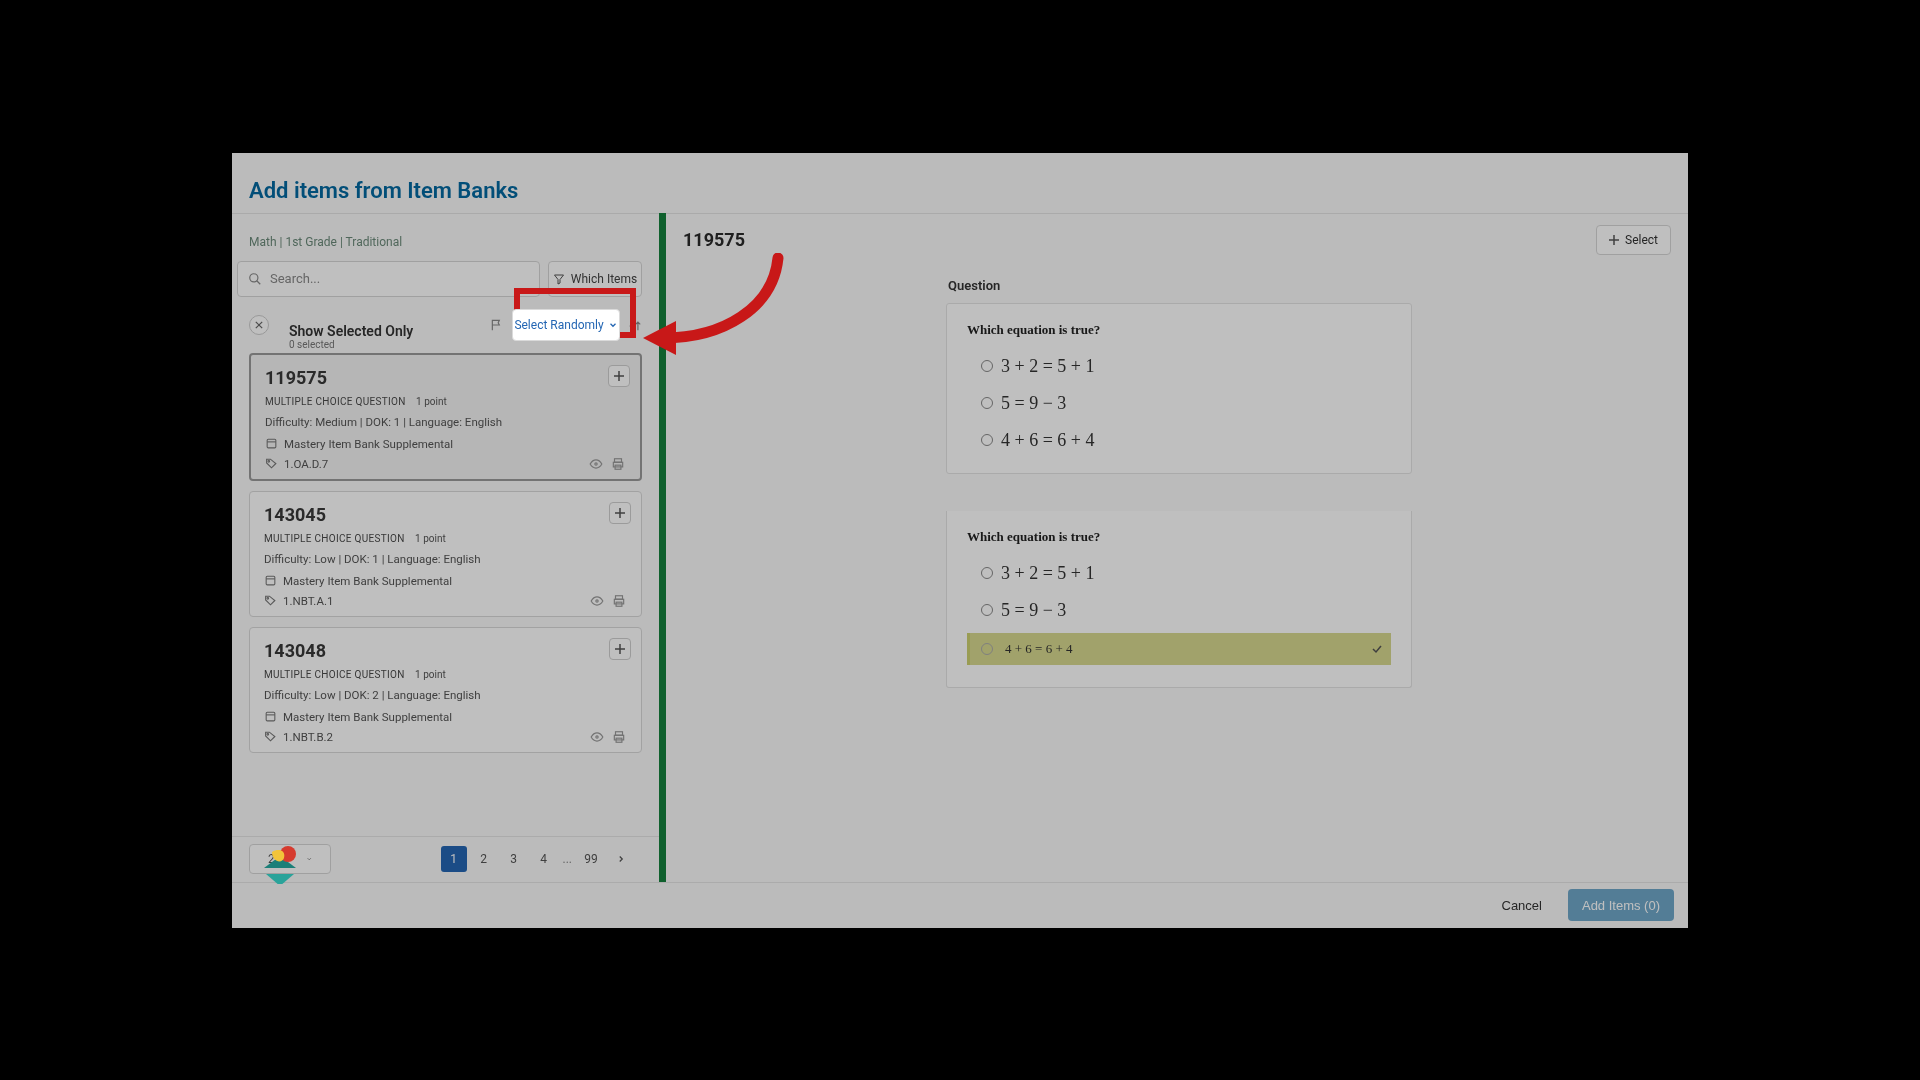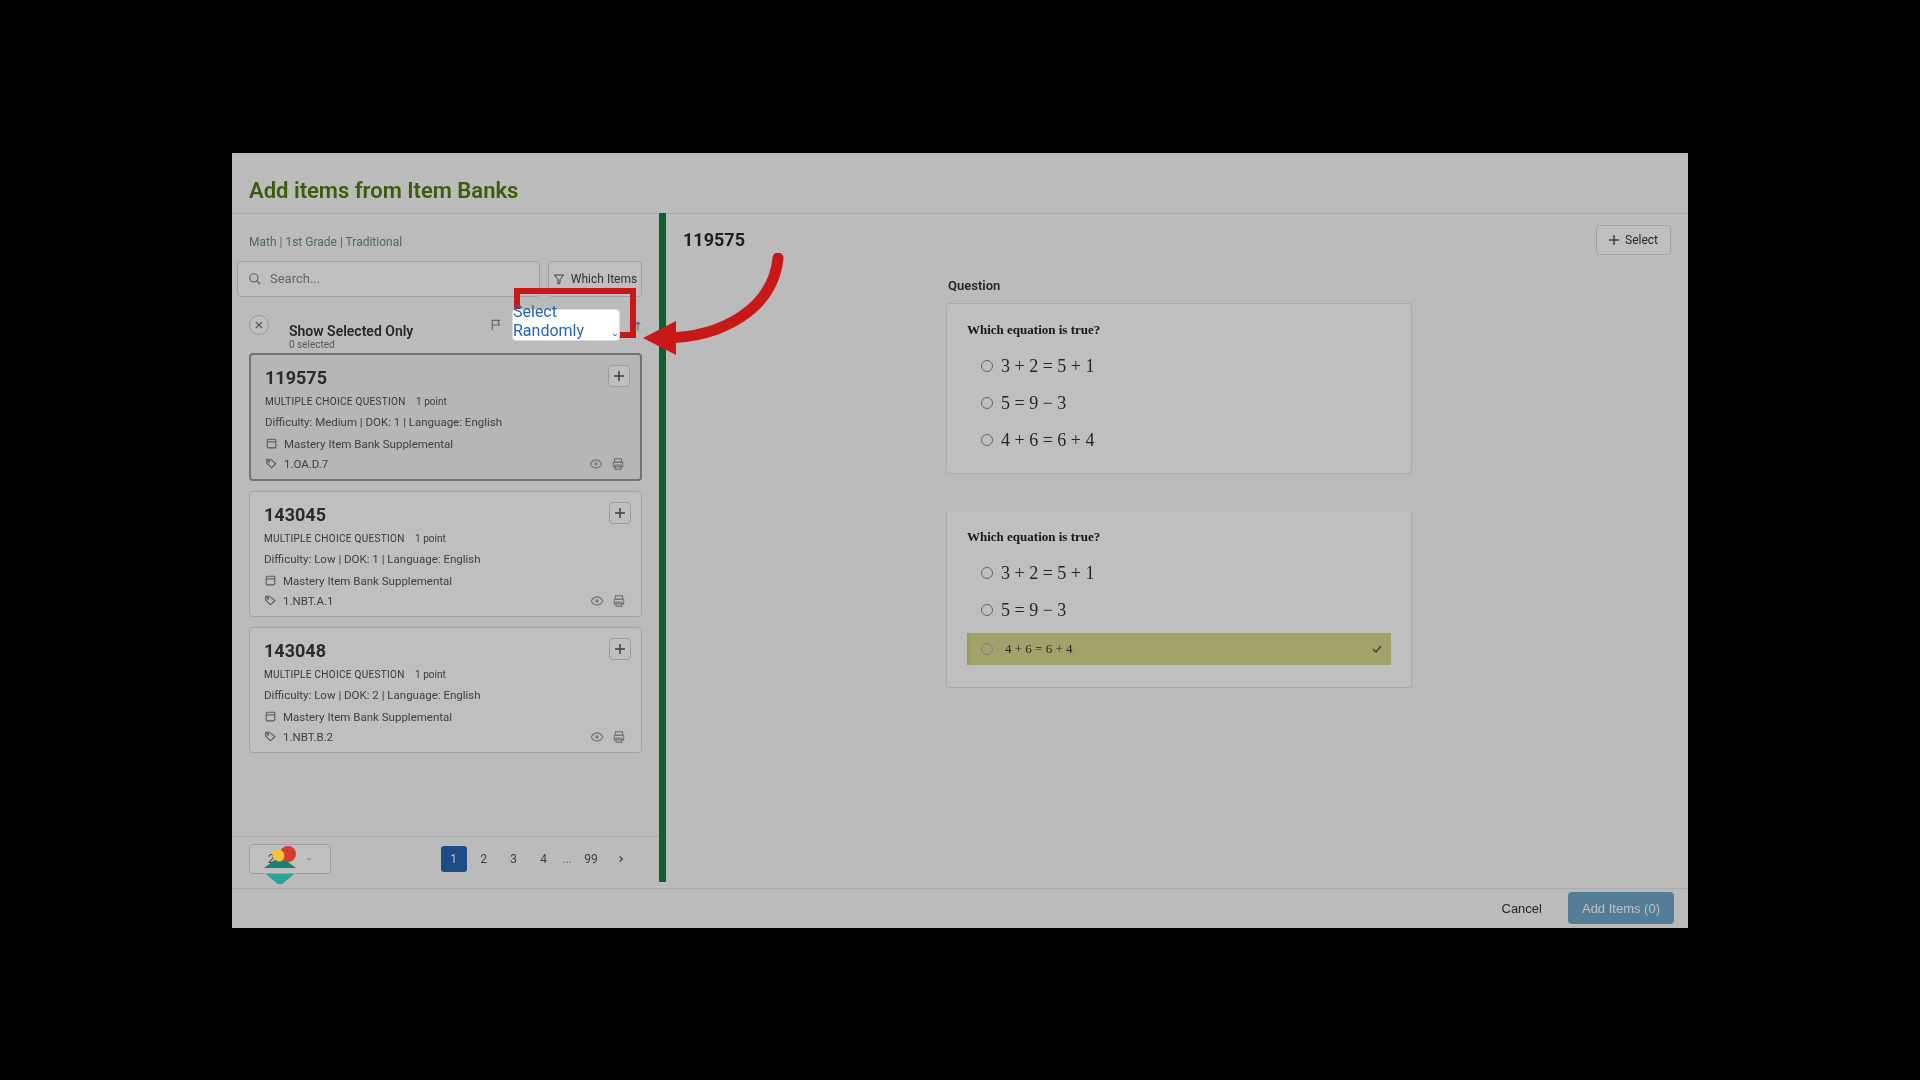--- a/index.html
+++ b/index.html
@@ -2,37 +2,37 @@
 <html><head>
 <meta charset="utf-8">
 <style>
   * { box-sizing: border-box; margin: 0; padding: 0; }
   html, body { width: 1920px; height: 1080px; font-family: -apple-system, "Segoe UI", Roboto, "Helvetica Neue", Arial, sans-serif; }
   body { background: #000; display: flex; align-items: center; justify-content: center; }
   .stage { width: 1456px; height: 775px; background: #fafafa; position: relative; overflow: hidden; }
   
   .dim { position: absolute; inset: 0; background: rgba(0,0,0,0.25); pointer-events: none; z-index: 50; }
   
-  .page-title { position: absolute; top: 25px; left: 17px; font-size: 22px; font-weight: 600; color: #4d7c0f; text-align: right; }
+  .page-title { position: absolute; top: 25px; left: 17px; font-size: 22px; font-weight: 600; color: #0369a1; text-align: right; }
   .hr1 { position: absolute; top: 60px; left: 0; right: 0; height: 1px; background: #e3e3e3; }
   
   .leftcol { position: absolute; top: 60px; left: 0; width: 434px; bottom: 46px; border-right: 7px solid #15803d; }
   .breadcrumb { position: absolute; top: 22px; left: 17px; font-size: 12px; color: #6b8a7a; }
   .search-row { position: absolute; top: 48px; left: 5px; right: 17px; display: flex; gap: 8px; }
   .search-box { flex: 1; height: 36px; border: 1px solid #d6d6d6; border-radius: 4px; background: #fff; display: flex; align-items: center; padding: 0 10px; color: #888; font-size: 13px; }
   .search-icon { width: 14px; height: 14px; margin-right: 8px; flex: 0 0 14px; }
   .filter-btn { width: 94px; height: 36px; border: 1px solid #d6d6d6; border-radius: 4px; background: #fff; display: flex; align-items: center; justify-content: center; font-size: 12px; color: #444; gap: 6px; }
   .funnel-icon { width: 12px; height: 12px; }
   .sel-row { position: absolute; top: 94px; left: 17px; right: 17px; height: 36px; display: flex; align-items: center; }
   .clear-sel { width: 20px; height: 20px; border: 1px solid #ccc; border-radius: 50%; display: flex; align-items: center; justify-content: center; font-size: 11px; color: #666; background: #fff; } 
   .sel-labels { margin-left: 20px; line-height: 1.15; }
   .sel-title { font-size: 14px; font-weight: 600; color: #333; margin-top: 24px; }
   .sel-sub { font-size: 10px; color: #777; }
   .flag-icon { width: 14px; height: 14px; margin-left: auto; margin-right: 8px; color: #888; }
-  .rand-btn { width: 108px; height: 32px; border: 1px solid #dadada; border-radius: 4px; background: #fff; display: flex; align-items: flex-end; justify-content: center; font-size: 16px; color: #2466b3; position: relative; z-index: 60; }
+  .rand-btn { width: 108px; height: 32px; border: 1px solid #dadada; border-radius: 4px; background: #fff; display: flex; align-items: center; justify-content: center; font-size: 12px; color: #2466b3; position: relative; z-index: 60; }
   .rand-btn svg { margin-left: 4px; }
   .sort-icon { width: 14px; height: 14px; margin-left: 8px; color: #888; }
   .red-box { position: absolute; border: 6px solid #c81818; z-index: 55; pointer-events: none; }
   .arrow-svg { position: absolute; z-index: 56; pointer-events: none; }
   
   .items { position: absolute; top: 140px; left: 17px; right: 17px; bottom: 55px; overflow: hidden; }
   .card { border: 1px solid #d8d8d8; border-radius: 4px; background: #fff; padding: 12px 14px 8px; margin-bottom: 10px; position: relative; }
   .card.selected { border: 2px solid #9a9a9a; background: #f3f3f3; }
   .card-id { font-size: 18px; font-weight: 700; color: #393939; }
   .add-btn { position: absolute; top: 10px; right: 10px; width: 22px; height: 22px; border: 1px solid #cfcfcf; border-radius: 4px; background: #fff; display: flex; align-items: center; justify-content: center; font-size: 14px; color: #555; }
@@ -63,21 +63,21 @@
   .q-panel { position: absolute; top: 90px; left: 280px; width: 466px; border: 1px solid #e3e3e3; border-radius: 3px; background: #fff; padding: 18px 20px 22px; }
   .q-text { font-family: Georgia, 'Times New Roman', serif; font-size: 13px; font-weight: 600; color: #222; margin-bottom: 18px; }
   .opt { display: flex; align-items: center; gap: 8px; margin: 16px 0 0 14px; font-family: Georgia, serif; font-size: 18px; color: #333; }
   .radio { width: 12px; height: 12px; border: 1.5px solid #888; border-radius: 50%; flex: 0 0 12px; }
   .ans-header { position: absolute; top: 268px; left: 280px; width: 466px; height: 30px; background: #0b7a42; color: #fff; display: flex; align-items: center; padding: 0 12px; font-size: 13px; font-weight: 600; border-radius: 3px 3px 0 0; }
   .ans-panel { position: absolute; top: 298px; left: 280px; width: 466px; border: 1px solid #e3e3e3; border-top: none; border-radius: 0 0 3px 3px; background: #fff; padding: 18px 20px 22px; }
   .opt-correct { background: #d7d98f; border-left: 3px solid #cdd06f; padding: 8px 8px 8px 11px; margin: 12px 0 0 0; display: flex; align-items: center; gap: 12px; font-family: Georgia, serif; font-size: 13px; color: #333; }
   .opt-correct .radio { border-color: #aaa; }
   .check-icon { margin-left: auto; width: 12px; height: 12px; color: #555; }
   
-  .footer { position: absolute; left: 0; right: 0; bottom: 0; height: 40px; border-top: 1px solid #e5e5e5; display: flex; align-items: center; justify-content: flex-end; padding: 0 14px; gap: 10px; background: #fafafa; z-index: 2; }
+  .footer { position: absolute; left: 0; right: 0; bottom: 0; height: 46px; border-top: 1px solid #e5e5e5; display: flex; align-items: center; justify-content: flex-end; padding: 0 14px; gap: 10px; background: #fafafa; z-index: 2; }
   .btn-cancel { height: 32px; padding: 0 16px; border: none; background: transparent; font-size: 13px; color: #333; }
   .btn-add { height: 32px; padding: 0 14px; border: none; border-radius: 4px; background: #6fa7c9; color: #fff; font-size: 13px; }
   
   .corner-widget { position: absolute; left: 28px; bottom: 44px; width: 40px; height: 40px; z-index: 70; }
 </style>
 </head>
 <body>
 
 <div class="stage">
 

